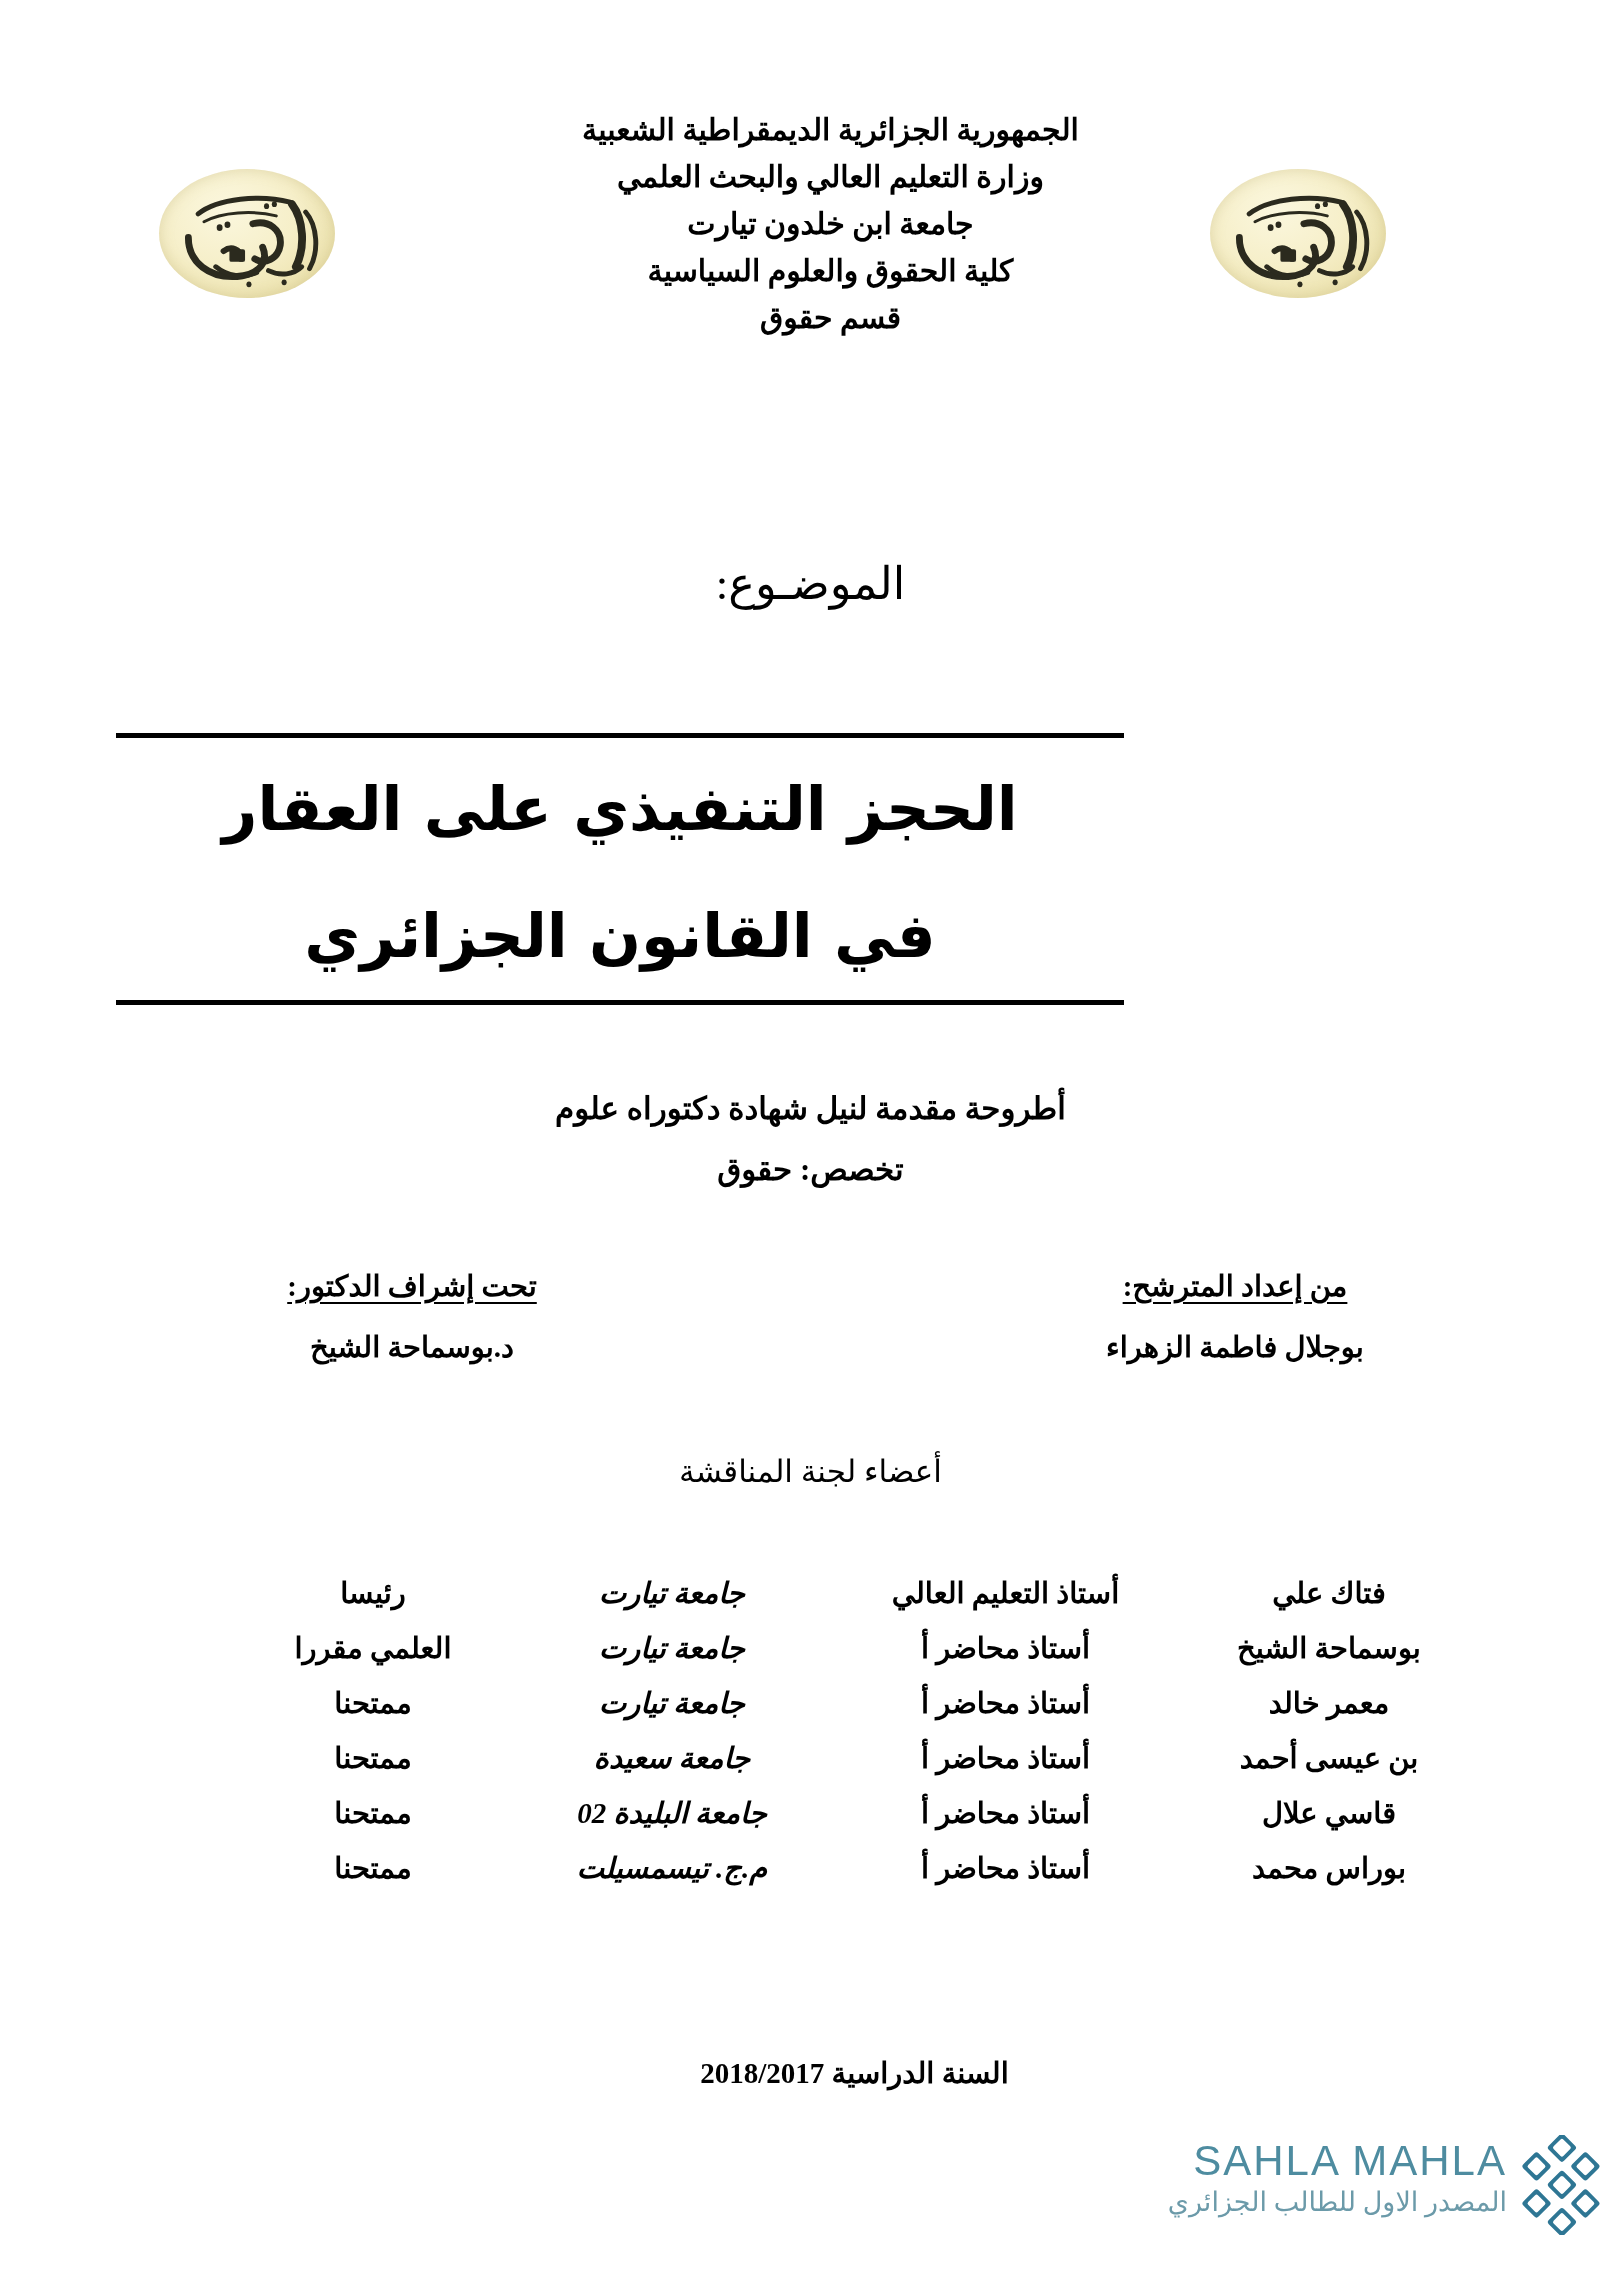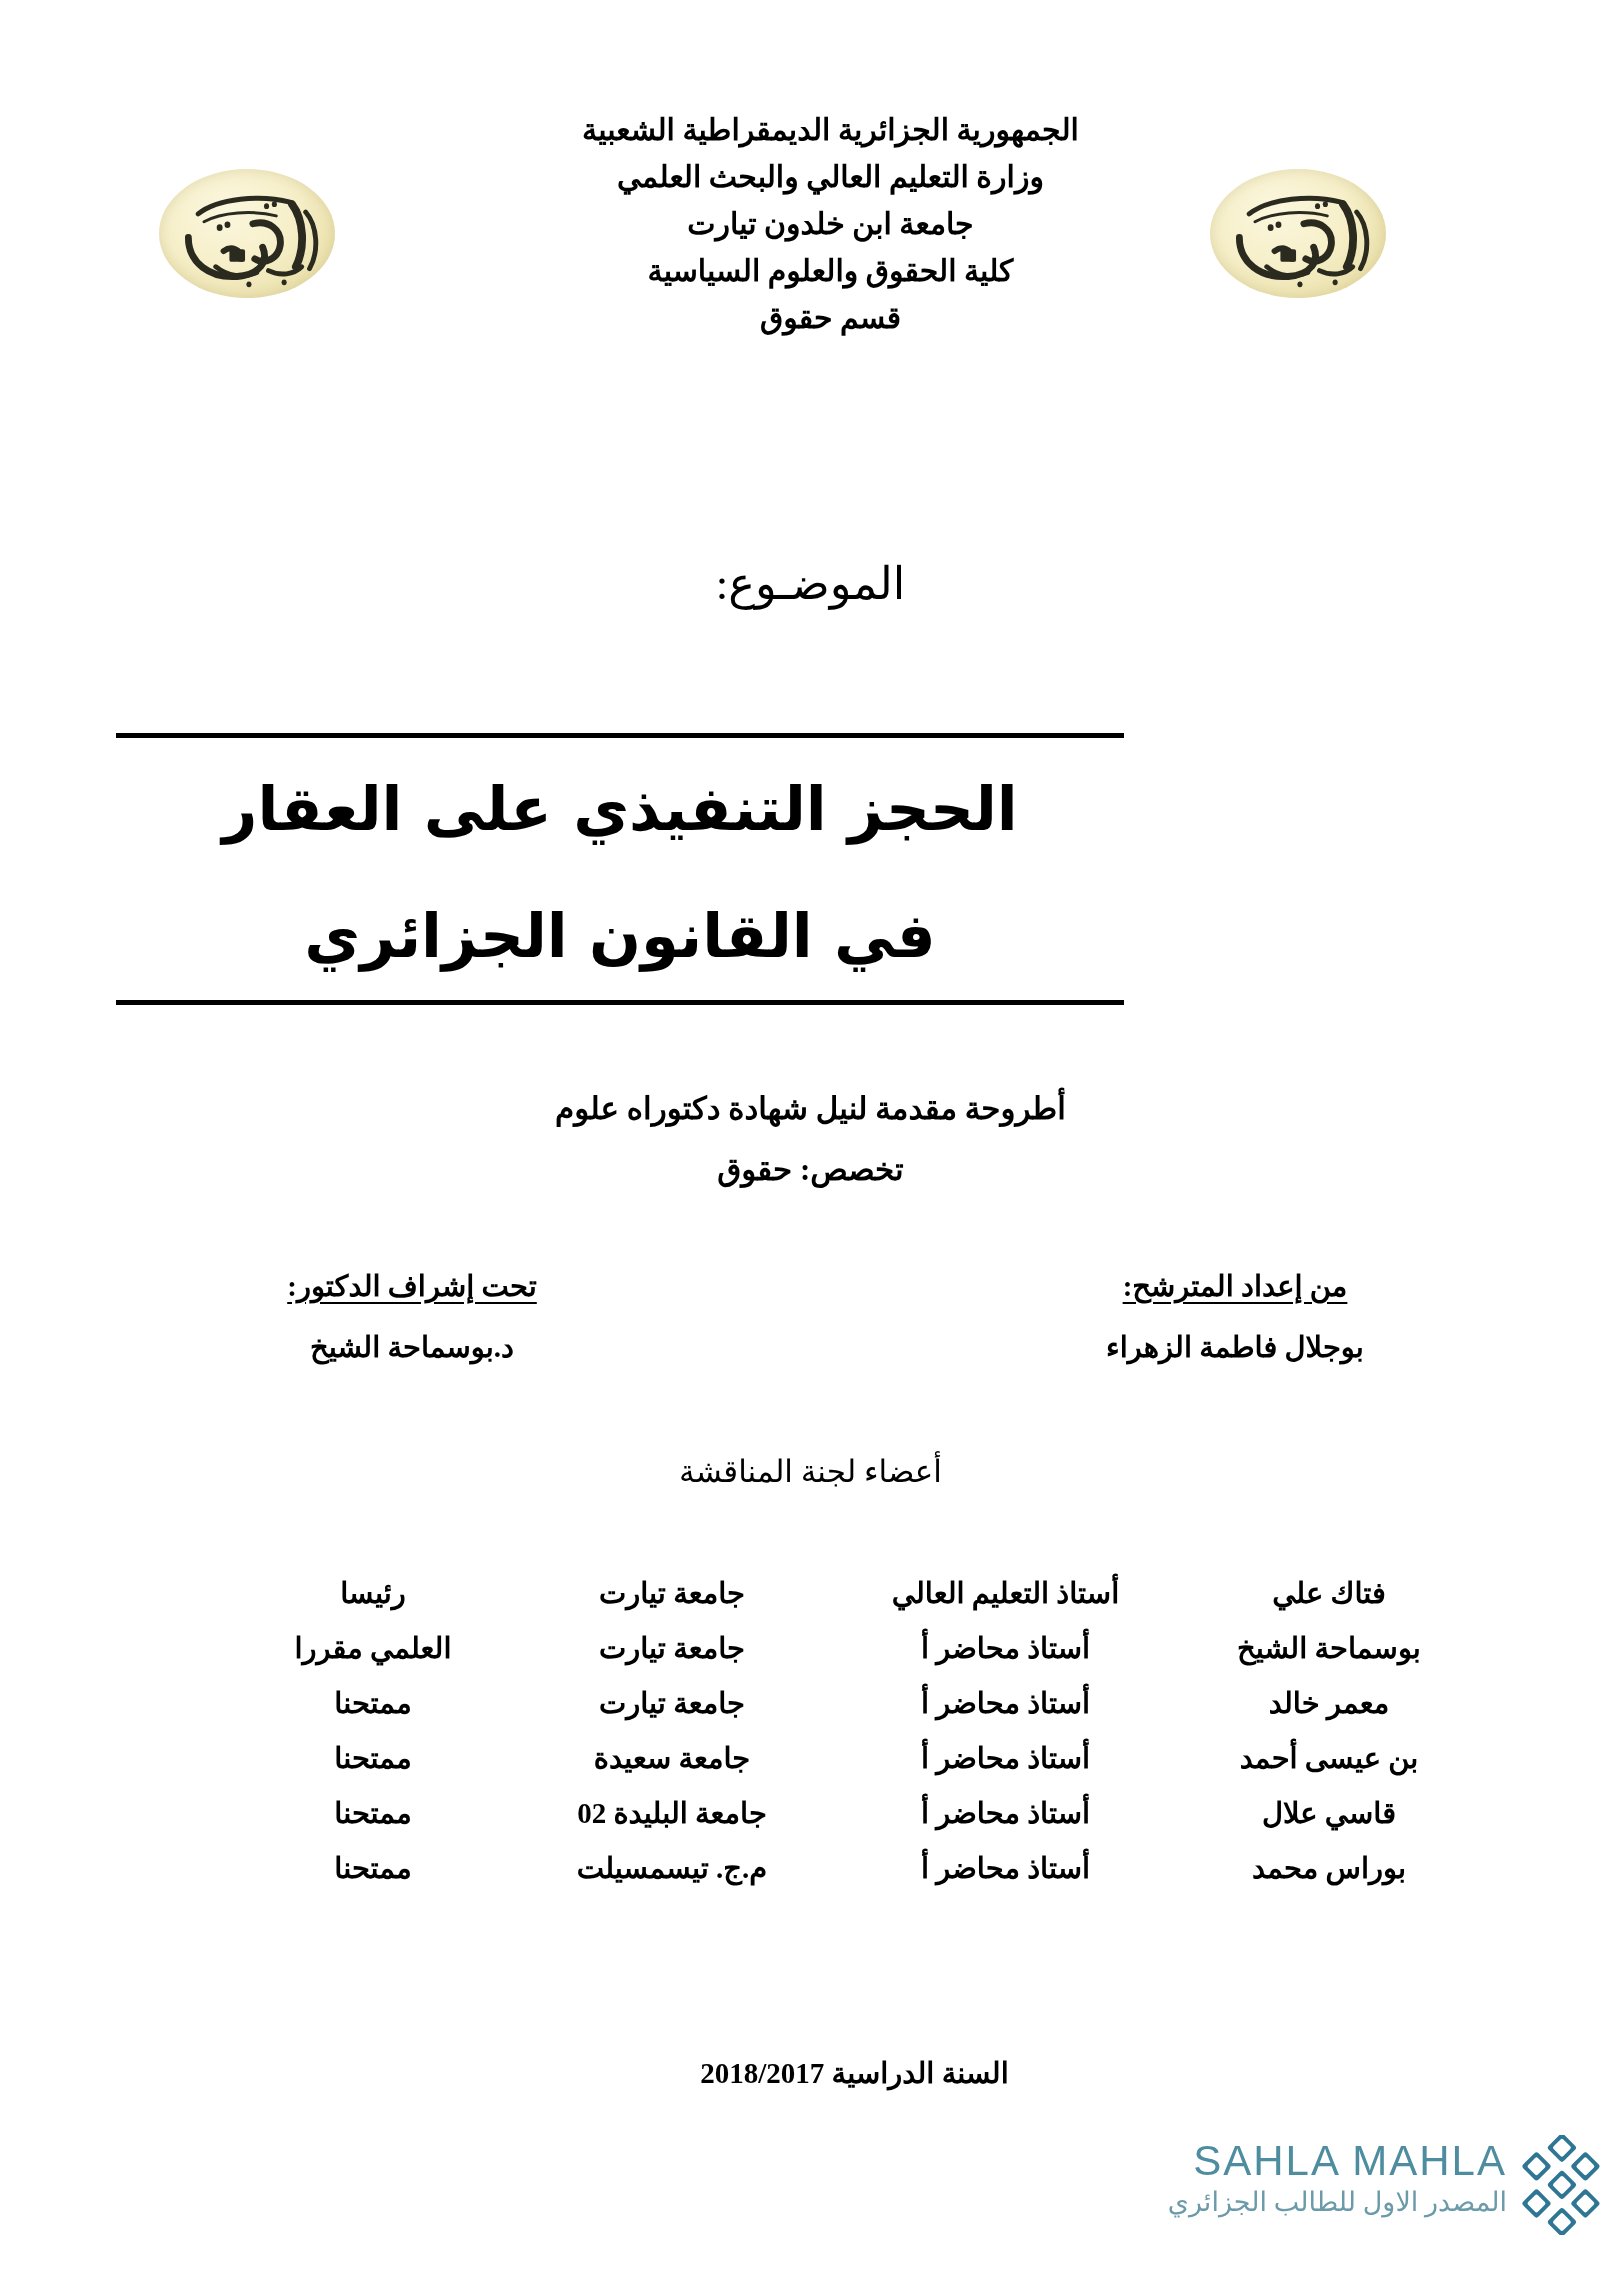--- a/index.html
+++ b/index.html
@@ -165,21 +165,21 @@
     font-family: "Liberation Serif", "DejaVu Serif", serif;
     font-weight: bold;
     font-size: 29px;
     line-height: 55px;
     color: #000;
     padding: 0;
     white-space: nowrap;
   }
   .jury-table td.c-name { width: 294px; text-align: center; }
   .jury-table td.c-rank { width: 353px; text-align: center; }
-  .jury-table td.c-univ { width: 314px; text-align: center; }
+  .jury-table td.c-univ { width: 314px; text-align: center; font-style: italic; }
   .jury-table td.c-role { width: 284px; text-align: center; }
 
   
   .year-line {
     position: absolute;
     top: 2056px;
     left: 0;
     width: 1621px;
     text-align: center;
     font-family: "Liberation Serif", "DejaVu Serif", serif;

